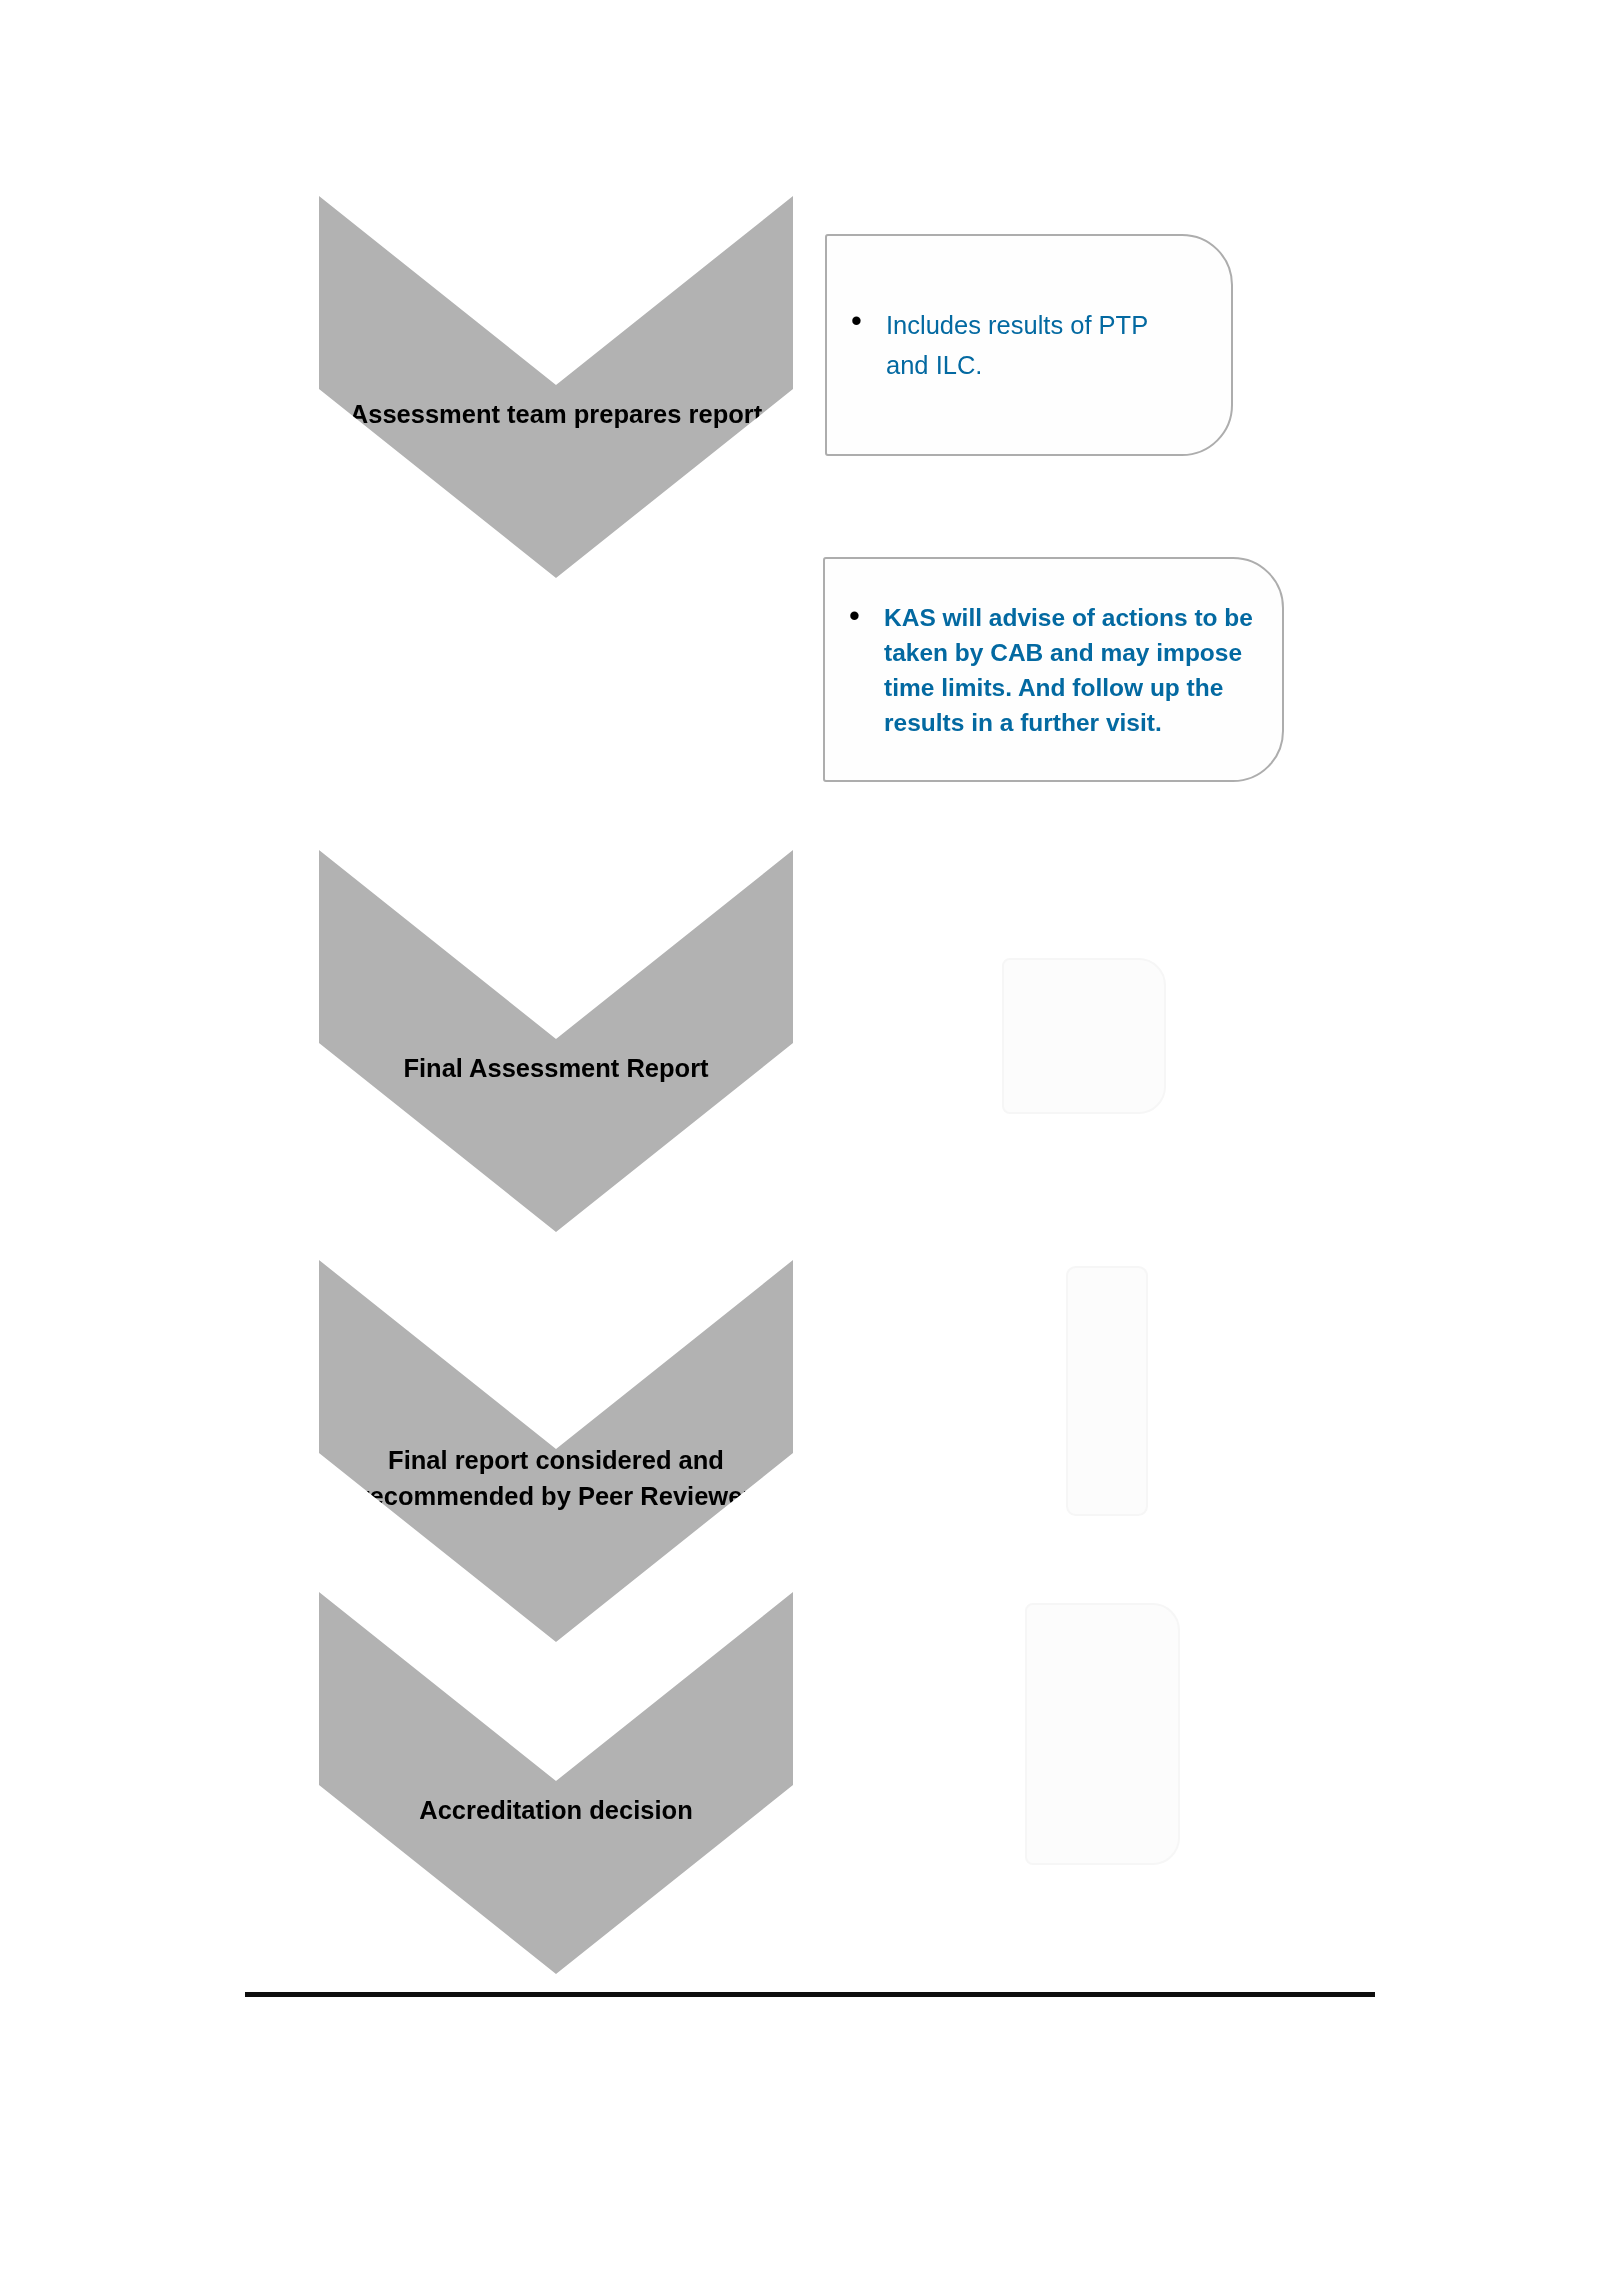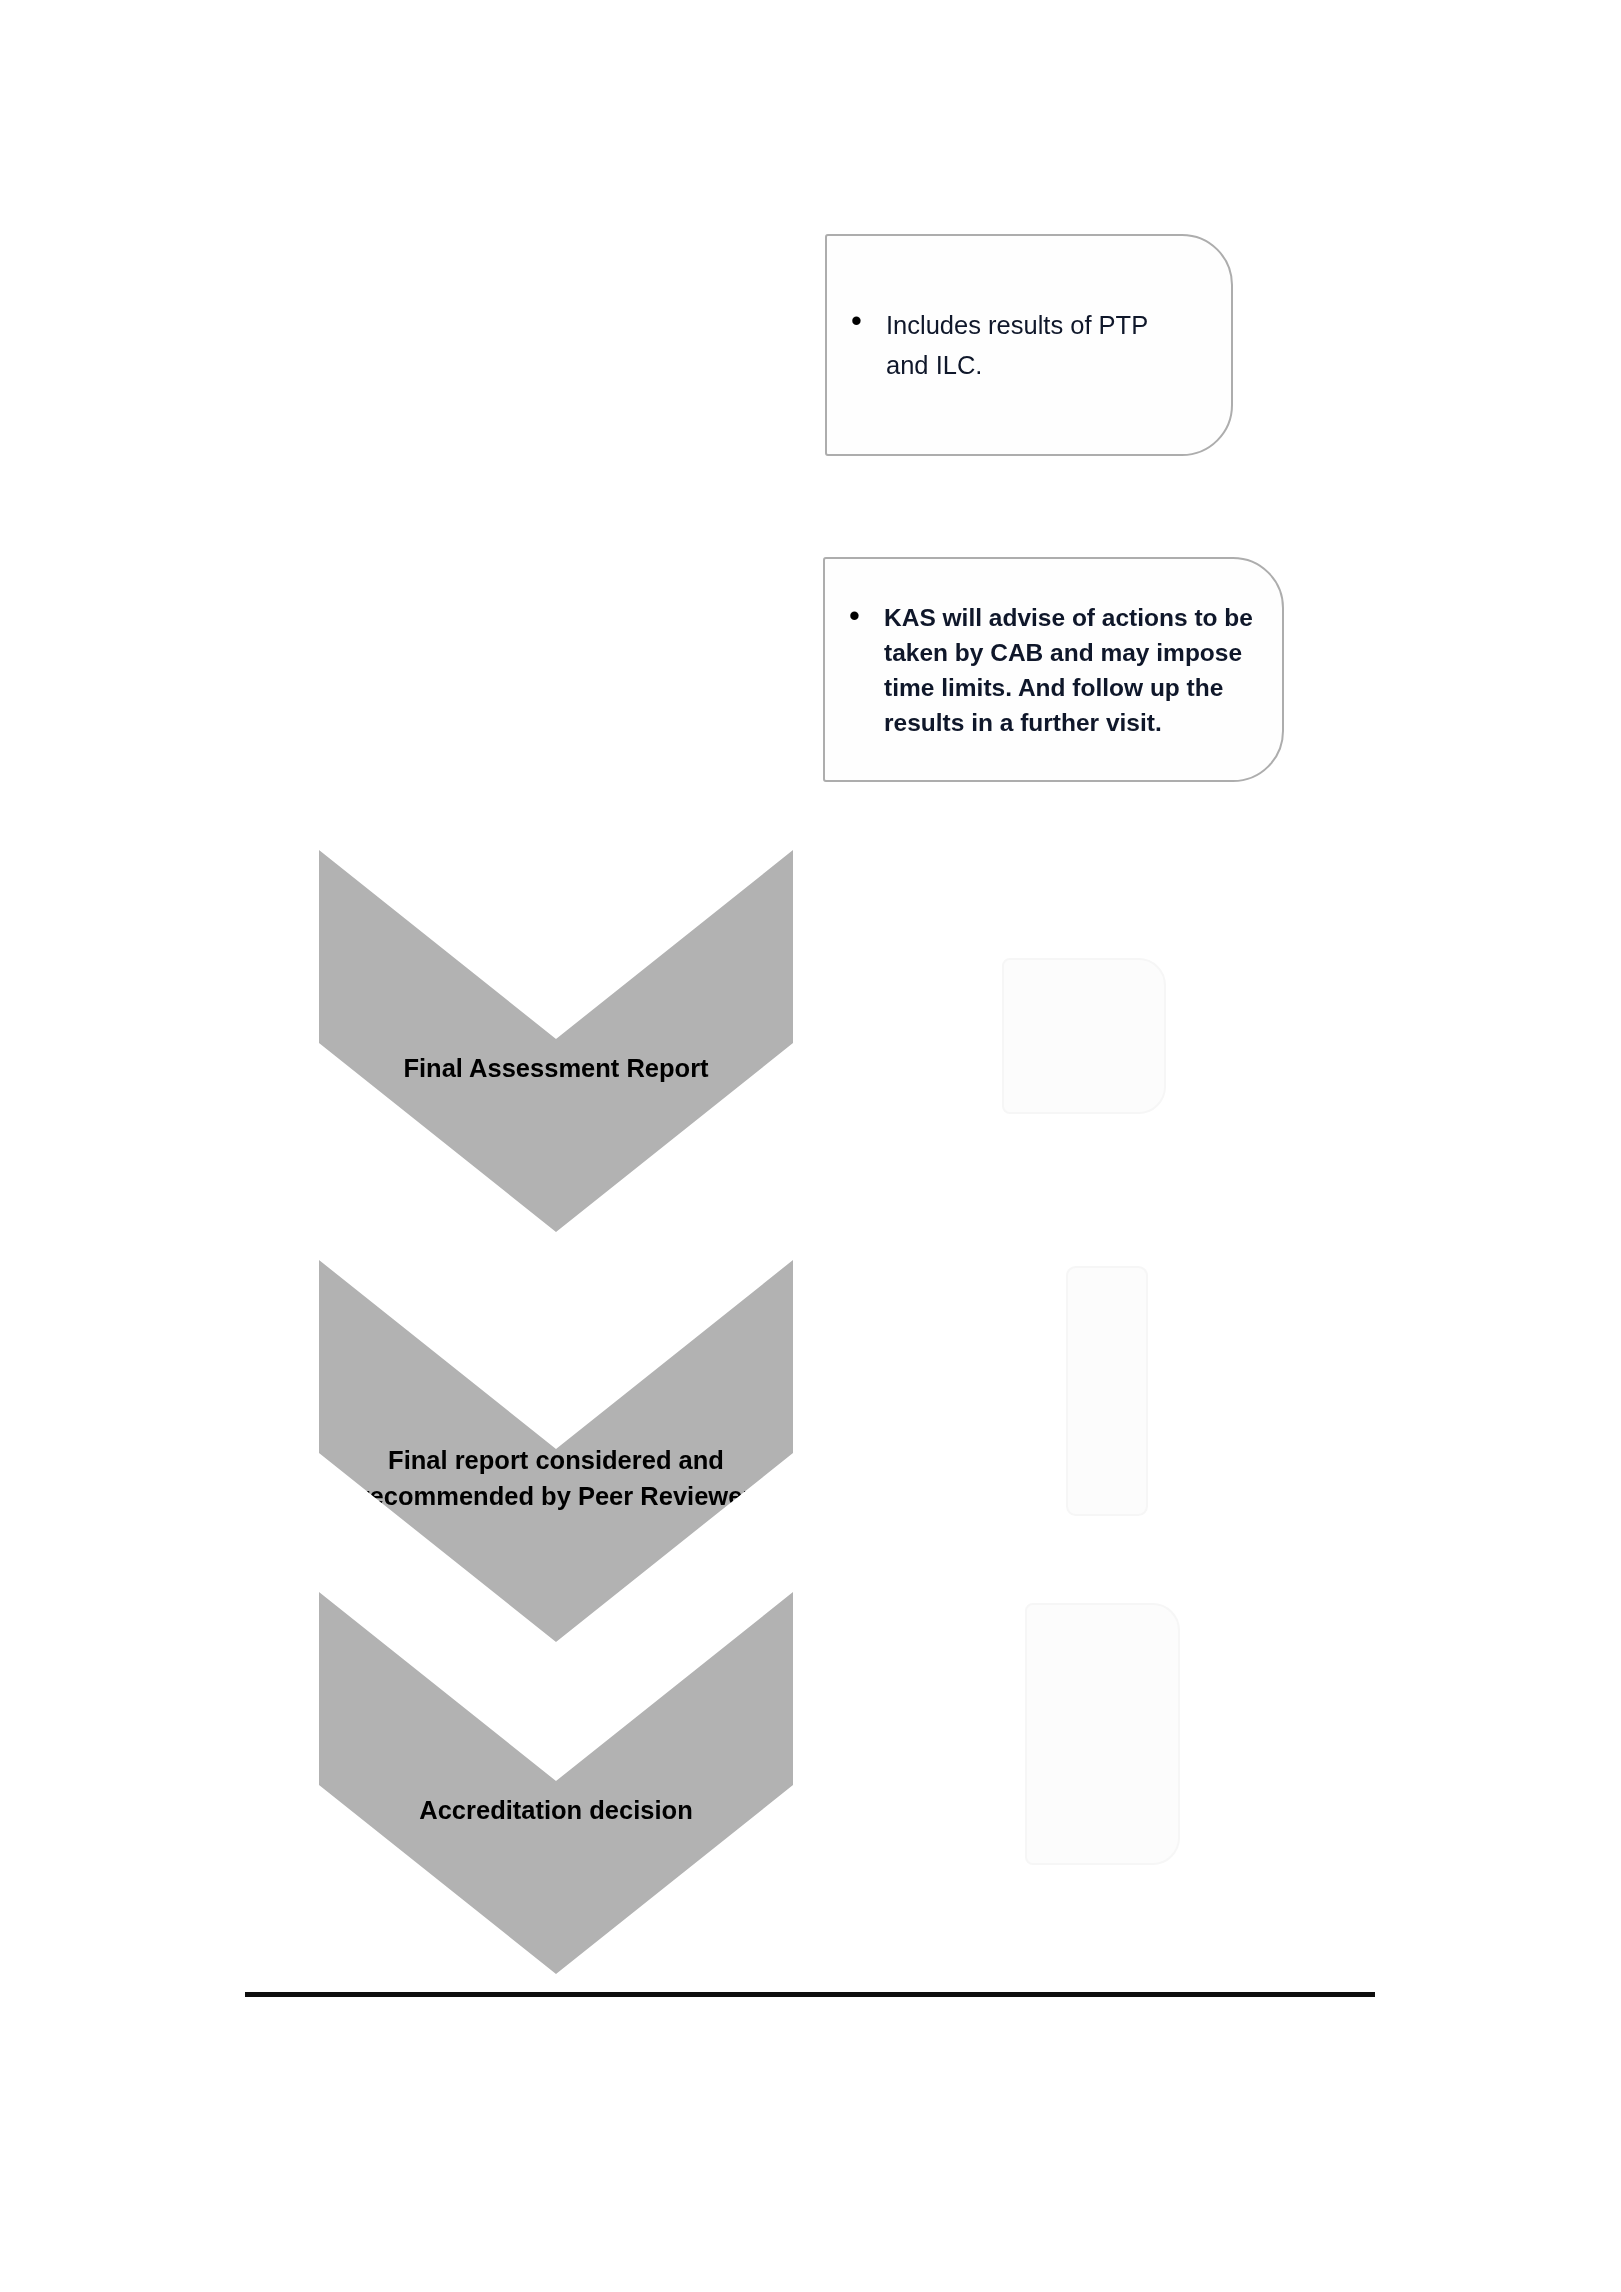--- a/index.html
+++ b/index.html
@@ -68,21 +68,21 @@
     top: 557px;
     width: 461px;
     height: 225px;
   }
   .callout-inner {
     position: relative;
     margin-left: 59px;
     margin-right: 7.8px;
   }
   .callout-text {
-    color: #0f172a;
+    color: #0369a1;
     white-space: pre;
   }
   .callout-1 .callout-text { font-size: 25.5px; line-height: 40px; }
   .callout-2 .callout-text { font-size: 24.5px; line-height: 35px; font-weight: bold; }
   .callout-bullet {
     position: absolute;
     left: -35px;
     top: -2px;
     font-size: 31px;
     color: #000000;
@@ -120,20 +120,23 @@
     height: 4.9px;
     background: #0e0e0e;
     z-index: 3;
   }
 </style>
 </head>
 <body>
 
 <div class="page">
 
+  <div class="chevron chevron-1">
+    <div class="chevron-label">Assessment team prepares report</div>
+  </div>
 
 
   <div class="chevron chevron-3">
     <div class="chevron-label">Final Assessment Report</div>
   </div>
 
   <div class="chevron chevron-4">
     <div class="chevron-label">Final report considered and
 recommended by Peer Reviewer</div>
   </div>

